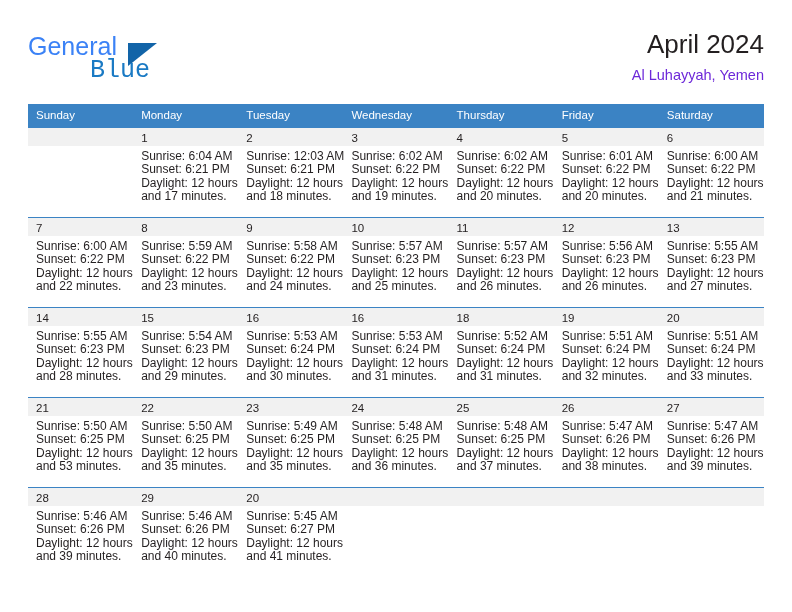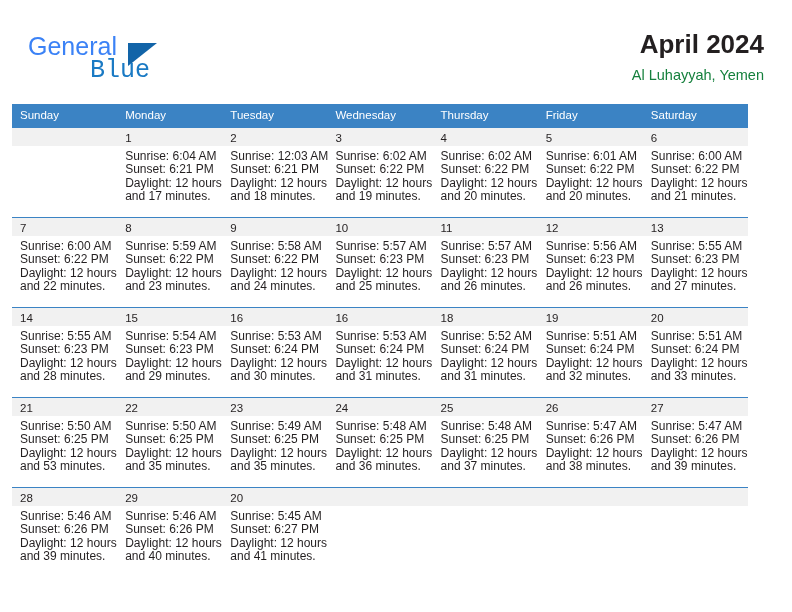--- a/index.html
+++ b/index.html
@@ -64,39 +64,39 @@
   }
 
   .title-block {
     position: absolute;
     right: 0;
     top: 0;
     text-align: right;
   }
   .cal-title {
     font-size: 26px;
-    font-weight: bold;
+    font-weight: normal;
     color: #231f20;
     line-height: 32px;
     margin: 0;
     white-space: nowrap;
   }
   .cal-subtitle {
     font-size: 14.5px;
-    color: #15803d;
+    color: #6d28d9;
     line-height: 22px;
     margin: 0;
     margin-top: 4px;
     white-space: nowrap;
   }
 
   
   .calendar {
     position: absolute;
-    left: 12px;
+    left: 28px;
     top: 104px;
     width: 736px;
     border-collapse: collapse;
     table-layout: fixed;
   }
   .calendar th {
     background: #3b83c4;
     color: #ffffff;
     font-size: 11.5px;
     font-weight: normal;

